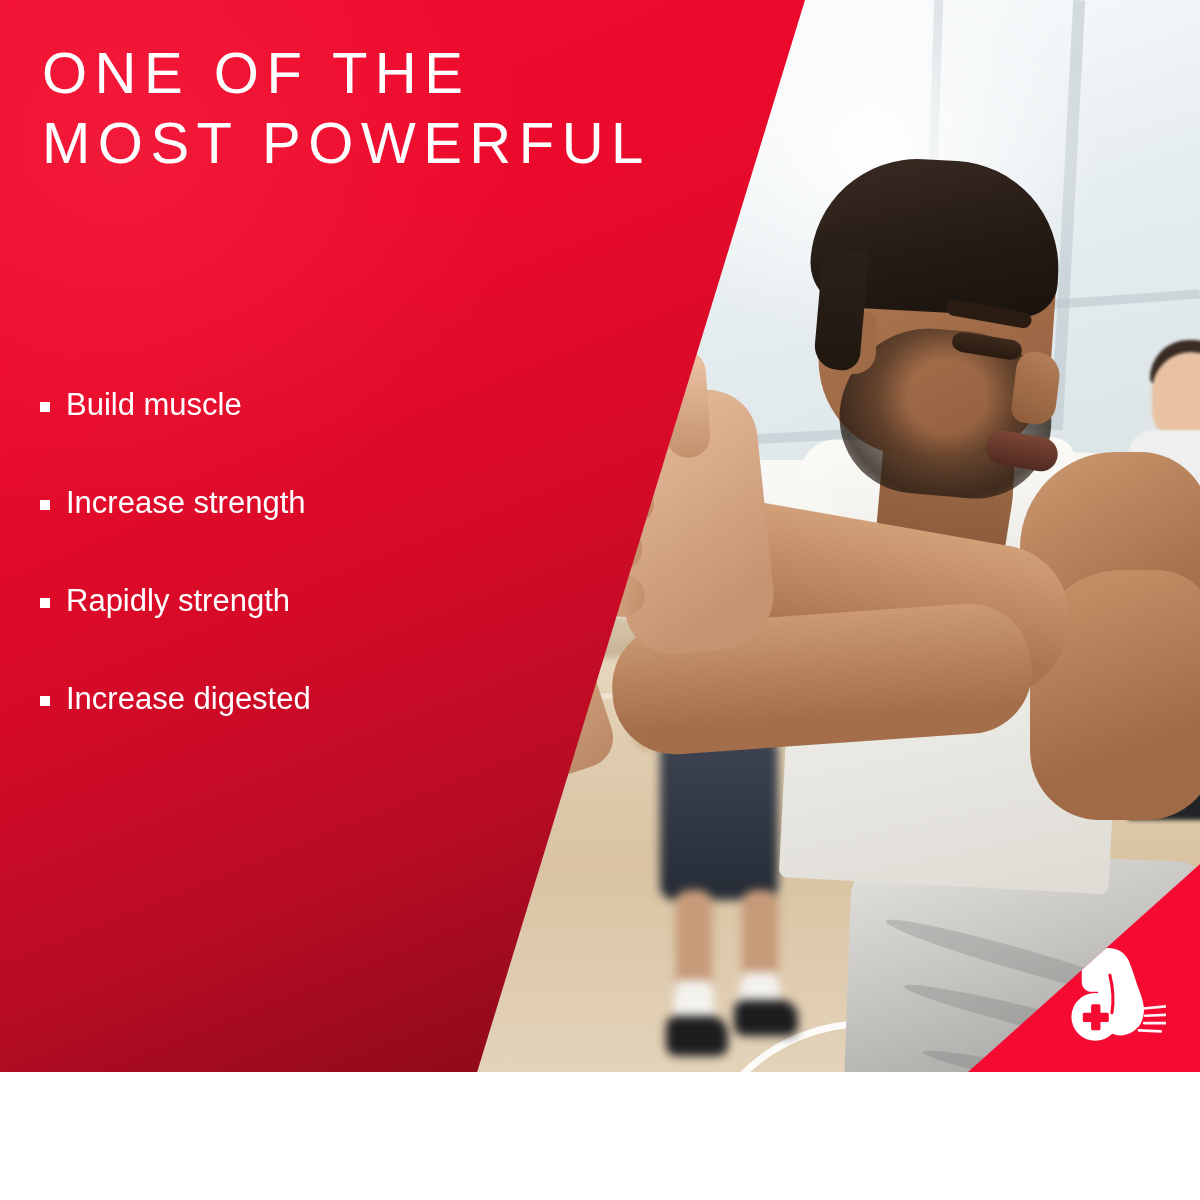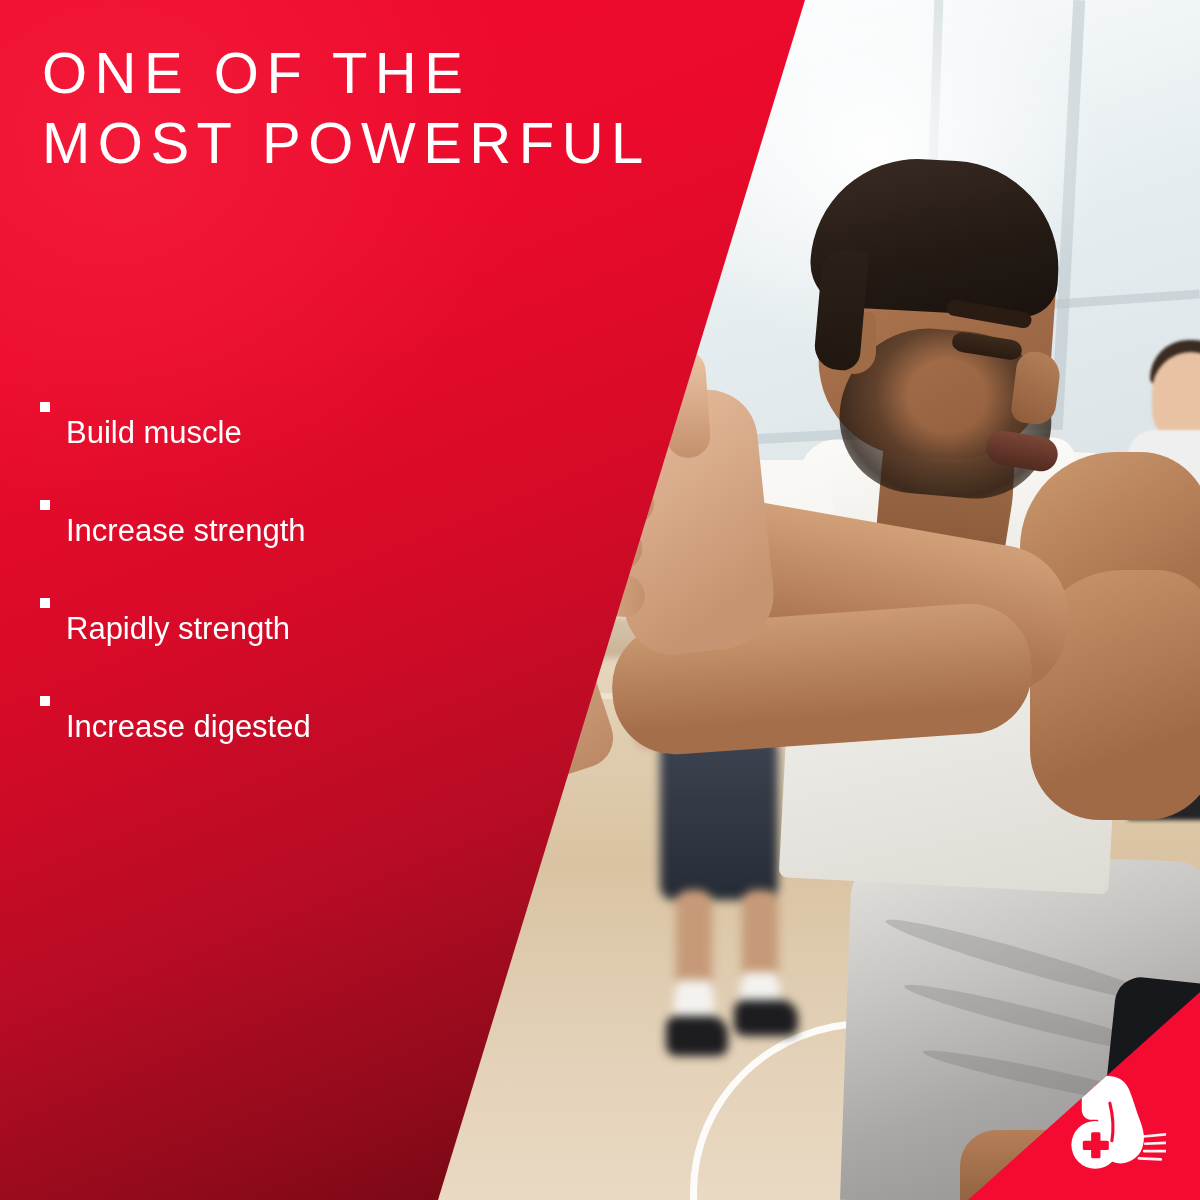--- a/index.html
+++ b/index.html
@@ -1,20 +1,20 @@
 <!DOCTYPE html>
 <html><head>
 <meta charset="utf-8">
 <style>
   html,body{margin:0;padding:0;background:#fff;}
   body{font-family:"Liberation Sans", sans-serif;}
 
   #poster{
     position:relative;
-    width:1200px;height:1200px;
+    width:1200px;height:1072px;
     overflow:hidden;
     background:#ffffff;
   }
 
   
   .photo{
     position:absolute;inset:0;
     overflow:hidden;
   }
   
@@ -208,21 +208,21 @@
     color:#ffffff;
     font-size:31px;
     line-height:38px;
     font-weight:400;
     height:98px;
   }
   .bullet-mark{
     flex:0 0 auto;
     width:10px;height:10px;background:#ffffff;margin-top:16px;
   }
-  .bullet-label{white-space:nowrap;margin-top:28px;}
+  .bullet-label{white-space:nowrap;}
   .logo-tri{
     position:absolute;right:0;bottom:0;width:232px;height:208px;
     background:#f50a32;
     clip-path:polygon(100% 0, 100% 100%, 0 100%);
   }
   .logo-mark{
     position:absolute;right:34px;bottom:24px;width:104px;height:104px;
   }
 </style>
 </head>

